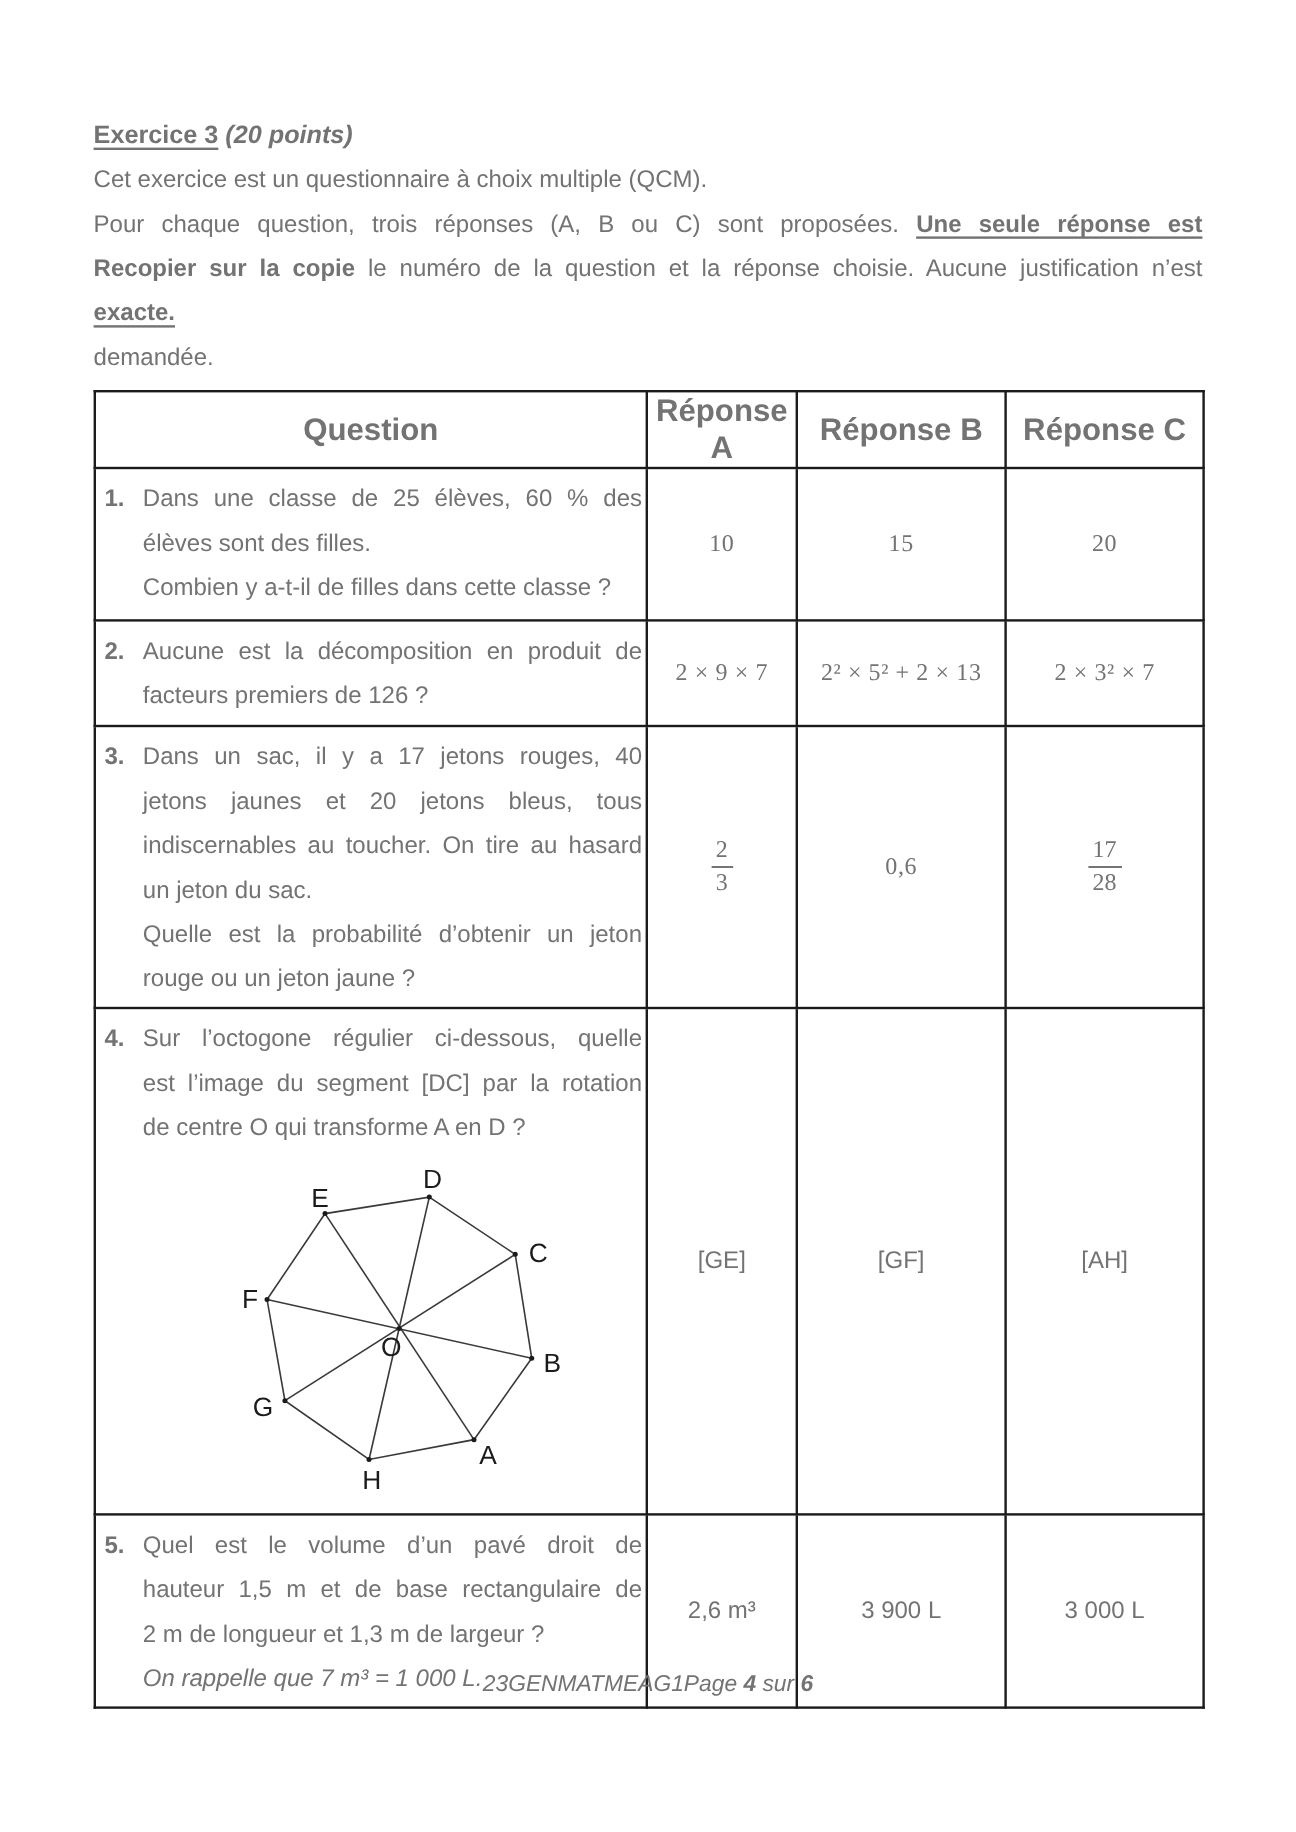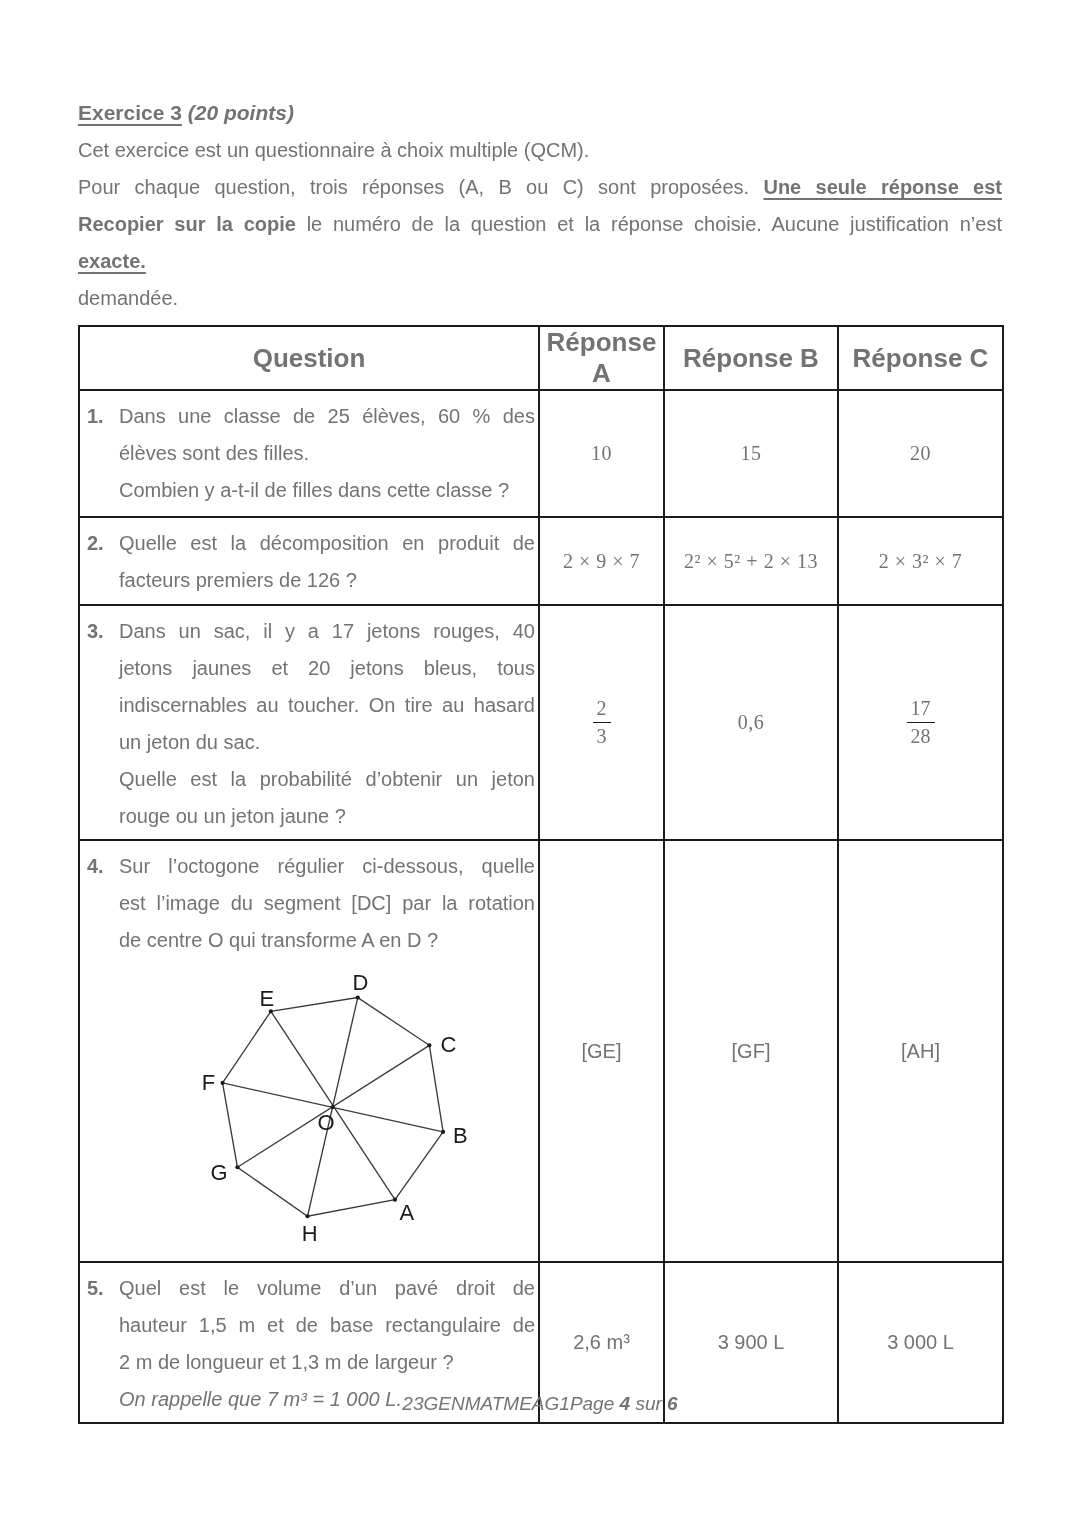--- a/index.html
+++ b/index.html
@@ -148,21 +148,21 @@
       <td class="acell mathtxt">10</td>
       <td class="acell mathtxt">15</td>
       <td class="acell mathtxt">20</td>
     </tr>
 
     <tr style="height:88px">
       <td class="qcell">
         <div class="qgrid">
           <div class="qnum">2.</div>
           <div>
-            <div class="qline jl">Quelle est la décomposition en produit de</div>
+            <div class="qline jl">Aucune est la décomposition en produit de</div>
             <div class="qline">facteurs premiers de 126 ?</div>
           </div>
         </div>
       </td>
       <td class="acell mathtxt">2 × 9 × 7</td>
       <td class="acell mathtxt">2² × 5² + 2 × 13</td>
       <td class="acell mathtxt">2 × 3² × 7</td>
     </tr>
 
     <tr style="height:235px">

